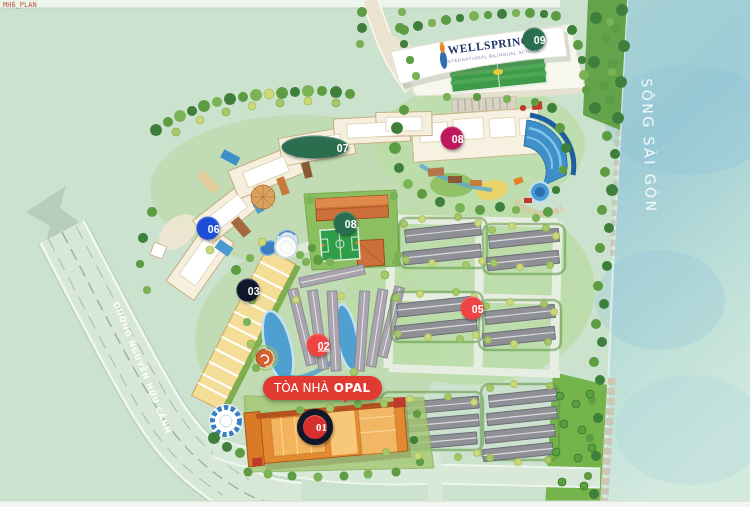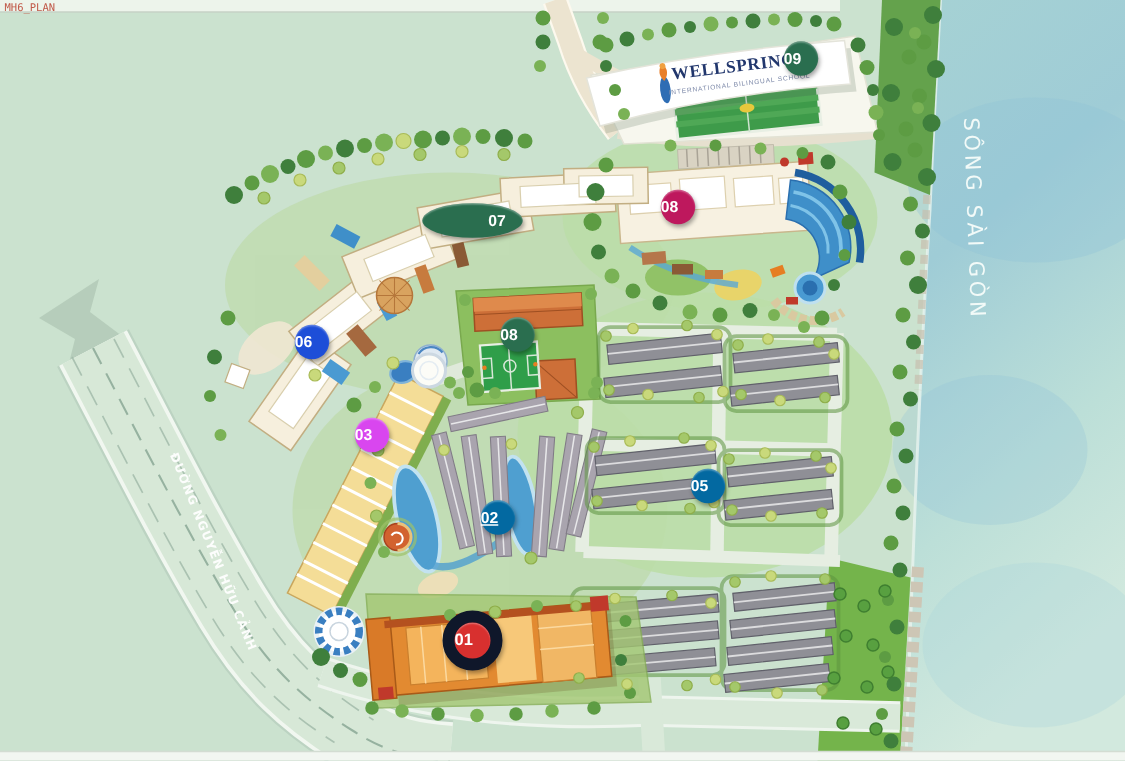--- a/index.html
+++ b/index.html
@@ -10,24 +10,24 @@
   .watermark{left:3px;top:1px;font:7px "DejaVu Sans Mono",monospace;color:#c05848;letter-spacing:0;}
   .river-label{left:649px;top:146px;transform:translate(-50%,-50%) rotate(88deg);
       color:#f7fdfa;font:500 14px "DejaVu Sans",sans-serif;letter-spacing:2.5px;opacity:.95;}
   .road-label{left:142px;top:368px;transform:translate(-50%,-50%) rotate(68deg);
       color:#ffffff;font:bold 8px "DejaVu Sans",sans-serif;letter-spacing:.8px;opacity:.95;}
   .school-name{left:489px;top:45px;transform:translate(-50%,-50%) rotate(-7deg);
       font:bold 11.5px "Liberation Serif",serif;color:#22376d;letter-spacing:.5px;}
   .school-sub{left:493px;top:56px;transform:translate(-50%,-50%) rotate(-7deg) scale(.55);
       font:8px "Liberation Sans",sans-serif;color:#7c88a8;letter-spacing:1px;}
   .marker{position:absolute;width:23px;height:23px;border-radius:50%;
-      transform:translate(-50%,-50%);display:flex;align-items:center;justify-content:flex-start;
+      transform:translate(-50%,-50%);display:flex;align-items:center;justify-content:flex-end;
       color:#fff;font:bold 10.5px "Liberation Sans",sans-serif;
       box-shadow:1px 2px 3px rgba(0,0,0,.35), inset 0 1px 1px rgba(255,255,255,.3);cursor:pointer;}
-  .marker.highlight{border:8px solid #0f172a;width:24px;height:24px;font-size:11px;}
+  .marker.highlight{border:6px solid #0f172a;width:24px;height:24px;font-size:11px;font-family:Liberation Serif, serif;}
   .opal-badge{position:absolute;left:263px;top:376px;background:#e23a30;color:#fff;
       border-radius:13px;padding:5px 11px;display:inline-flex;gap:5px;align-items:center;
       font:12px "DejaVu Sans",sans-serif;box-shadow:0 2px 4px rgba(0,0,0,.35);cursor:pointer;}
   .opal-badge strong{font-weight:bold;letter-spacing:.5px;}
   .opal-badge::after{content:"";position:absolute;left:64%;bottom:-9px;
       border:6px solid transparent;border-top:11px solid #e23a30;transform:rotate(18deg);}
 </style>
 </head>
 <body>
 
@@ -534,34 +534,38 @@
     <path d="M0,501 H750" stroke="#d3dcd2" stroke-width="1"></path>
   </g>
 </svg>
 
 <div class="overlay watermark">MH6_PLAN</div>
 <div class="overlay river-label">SÔNG SÀI GÒN</div>
 <div class="overlay road-label">ĐƯỜNG NGUYỄN HỮU CẢNH</div>
 <div class="overlay school-name">WELLSPRING</div>
 <div class="overlay school-sub">INTERNATIONAL BILINGUAL SCHOOL</div>
 
+<div class="opal-badge">
+  <span>TÒA NHÀ</span>
+  <strong>OPAL</strong>
+</div>
 
 <div class="marker highlight" style="left: 315px; top: 427px; background: rgb(216, 48, 47);">
       <span>01</span>
     </div>
-<div class="marker" style="left: 332px; top: 345px; background: #0369a1; text-decoration: underline;">
+<div class="marker" style="left: 318px; top: 345px; background: #ef4444; text-decoration: underline;">
       <span>02</span>
     </div>
-<div class="marker" style="left: 248px; top: 290px; background: #d946ef;">
+<div class="marker" style="left: 248px; top: 290px; background: #0f172a;">
       <span>03</span>
     </div>
 <div class="marker" style="left: 345px; top: 223px; background: rgb(42, 110, 79);">
       <span>08</span>
     </div>
-<div class="marker" style="left: 472px; top: 324px; background: #0369a1;">
+<div class="marker" style="left: 472px; top: 308px; background: #ef4444;">
       <span>05</span>
     </div>
 <div class="marker" style="left: 208px; top: 228px; background: #1d4ed8;">
       <span>06</span>
     </div>
 <div class="marker" style="left: 315px; top: 147px; background: rgb(42, 110, 79); padding-left: 44px;">
       <span>07</span>
     </div>
 <div class="marker" style="left: 452px; top: 138px; background: #be185d;">
       <span>08</span>

